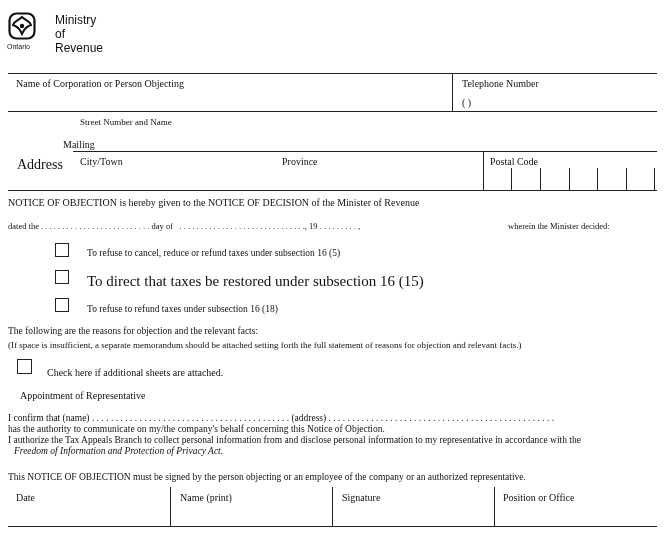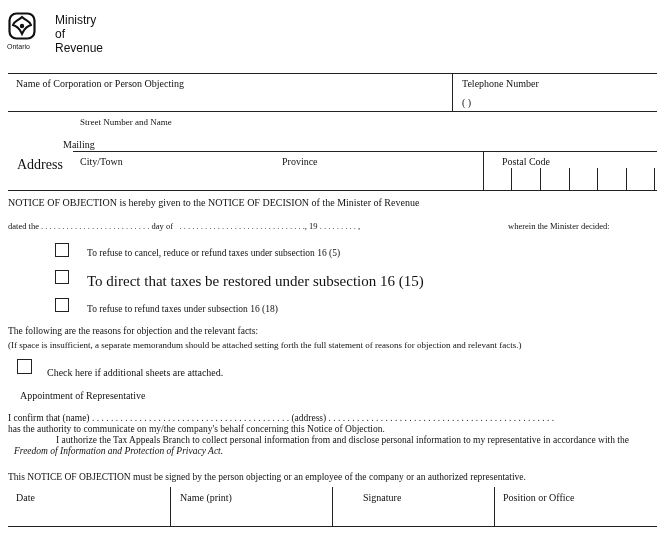--- a/index.html
+++ b/index.html
@@ -47,21 +47,21 @@
 <div class="abs" style="left:80px; top:130px; width:575px; height:20px;"></div>
 <div class="abs txt" style="left:17px; top:139px;margin-left:46px;">Mailing</div>
 <div class="abs txt" style="left:17px; top:151px; font-size:14px;margin-top:8px;">Address</div>
 <div class="hline" style="left:73px; top:151px; width:584px;"></div>
 
 <div class="abs txt" style="left:80px; top:156px;text-align:center;">City/Town</div>
 <div class="abs" style="left:80px; top:168px; width:195px; height:20px;"></div>
 <div class="abs txt" style="left:282px; top:156px;">Province</div>
 <div class="abs" style="left:282px; top:168px; width:195px; height:20px;"></div>
 <div class="vline" style="left:483px; top:151px; height:40px;"></div>
-<div class="abs txt" style="left:502px; top:156px;">Postal Code</div>
+<div class="abs txt" style="left:490px; top:156px;">Postal Code</div>
 <div class="abs" style="left:484px; top:168px; width:172px; height:22px;">
   <div class="vline" style="left:27px; top:0; height:22px;"></div>
   <div class="vline" style="left:56px; top:0; height:22px;"></div>
   <div class="vline" style="left:85px; top:0; height:22px;"></div>
   <div class="vline" style="left:113px; top:0; height:22px;"></div>
   <div class="vline" style="left:142px; top:0; height:22px;"></div>
   <div class="vline" style="left:170px; top:0; height:22px;"></div>
 </div>
 <div class="hline" style="left:8px; top:190px; width:649px;"></div>
 
@@ -90,28 +90,28 @@
 <div class="abs txt" style="left:47px; top:367px;">Check here if additional sheets are attached.</div>
 
 <div class="abs txt" style="left:20px; top:390px;">Appointment of Representative</div>
 <div class="abs txt" style="left:8px; top:413px; font-size:9.5px;">
   <span>I confirm that (name)</span>
   <span>. . . . . . . . . . . . . . . . . . . . . . . . . . . . . . . . . . . . . . . . . .</span>
   <span>(address)</span>
   <span>. . . . . . . . . . . . . . . . . . . . . . . . . . . . . . . . . . . . . . . . . . . . . . . .</span>
 </div>
 <div class="abs txt" style="left:8px; top:424px; font-size:9.5px;">has the authority to communicate on my/the company's behalf concerning this Notice of Objection.</div>
-<div class="abs txt" style="left:8px; top:435px; font-size:9.5px;margin-left:48px;">I authorize the Tax Appeals Branch to collect personal information from and disclose personal information to my representative in accordance with the</div>
+<div class="abs txt" style="left:8px; top:435px; font-size:9.5px;">I authorize the Tax Appeals Branch to collect personal information from and disclose personal information to my representative in accordance with the</div>
 <div class="abs txt" style="left:14px; top:446px; font-size:9.5px; font-style:italic;">Freedom of Information and Protection of Privacy Act.</div>
 
 <div class="abs txt" style="left:8px; top:472px; font-size:9.5px;">This NOTICE OF OBJECTION must be signed by the person objecting or an employee of the company or an authorized representative.</div>
 <div class="abs txt" style="left:16px; top:492px;">Date</div>
 <div class="abs" style="left:16px; top:505px; width:150px; height:20px;"></div>
 <div class="vline" style="left:170px; top:487px; height:40px;"></div>
 <div class="abs txt" style="left:180px; top:492px;">Name (print)</div>
 <div class="abs" style="left:180px; top:505px; width:148px; height:20px;"></div>
 <div class="vline" style="left:332px; top:487px; height:40px;"></div>
-<div class="abs txt" style="left:342px; top:492px;margin-left:21px;">Signature</div>
+<div class="abs txt" style="left:342px; top:492px;">Signature</div>
 <div class="abs" style="left:342px; top:505px; width:148px; height:20px;"></div>
 <div class="vline" style="left:494px; top:487px; height:40px;"></div>
 <div class="abs txt" style="left:503px; top:492px;">Position or Office</div>
 <div class="abs" style="left:503px; top:505px; width:150px; height:20px;"></div>
 <div class="hline" style="left:8px; top:526px; width:649px;"></div>
 
 </body></html>

